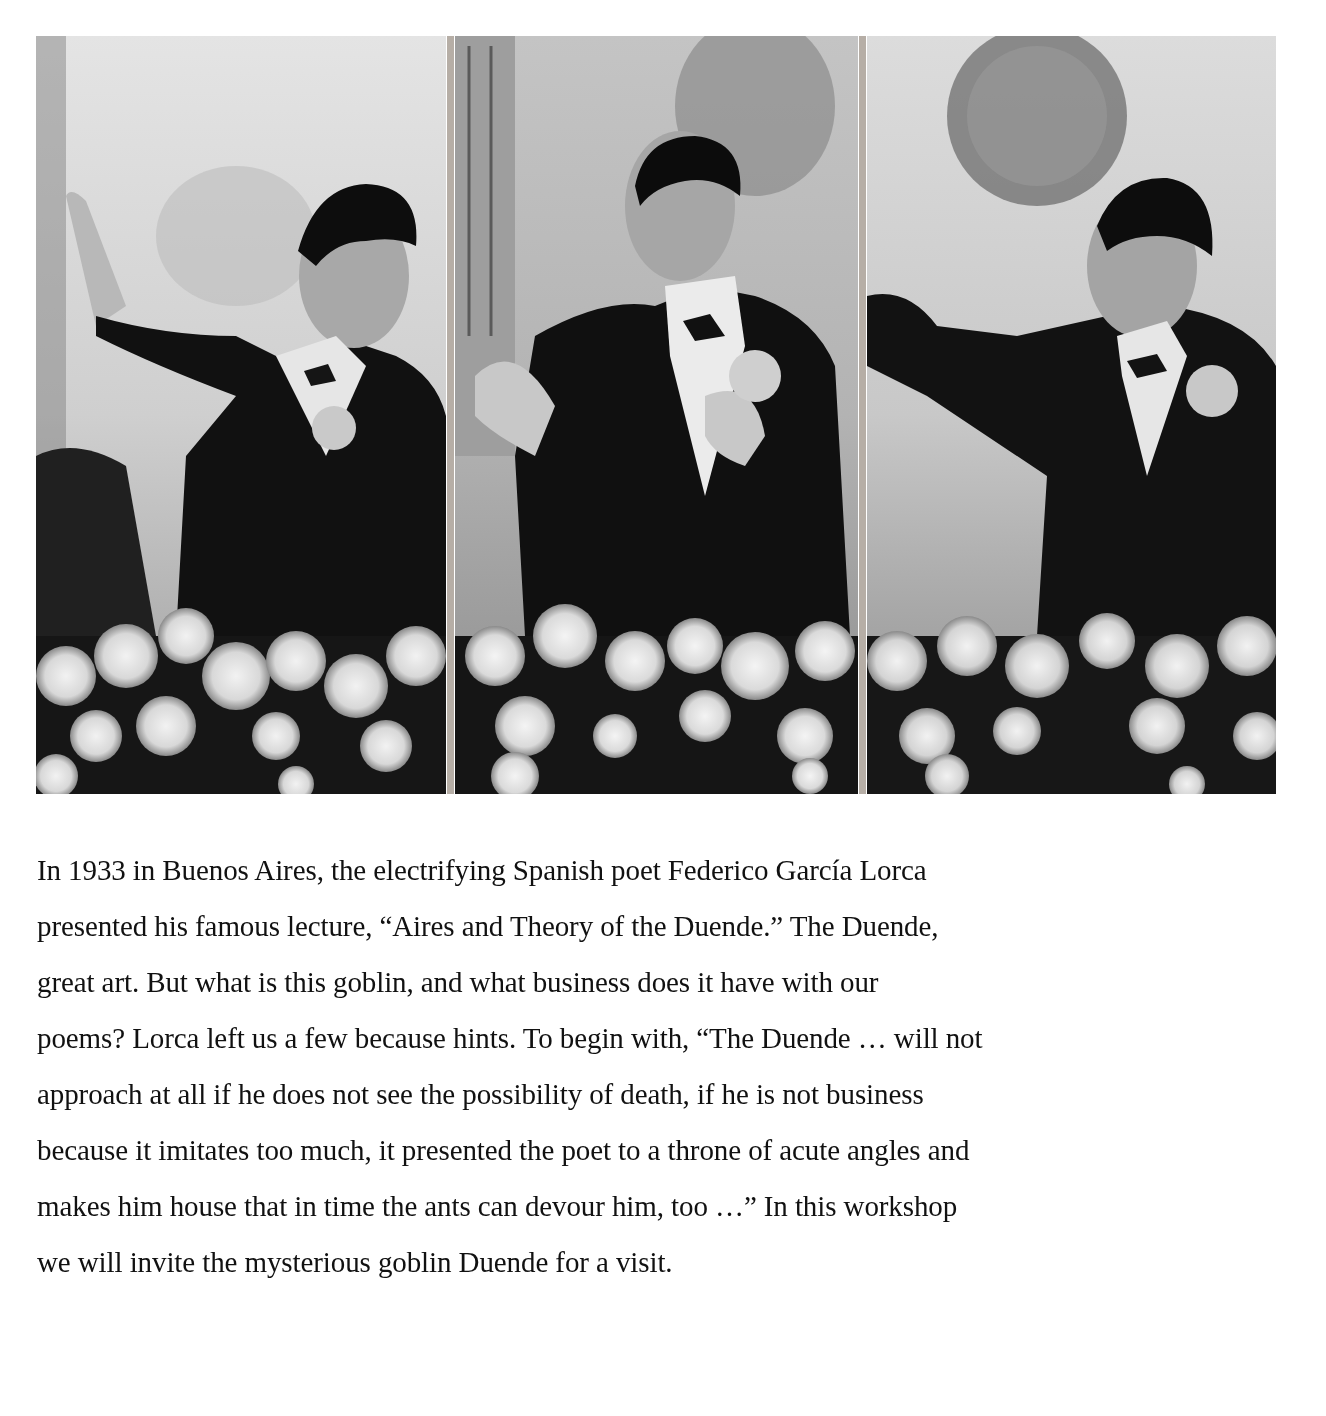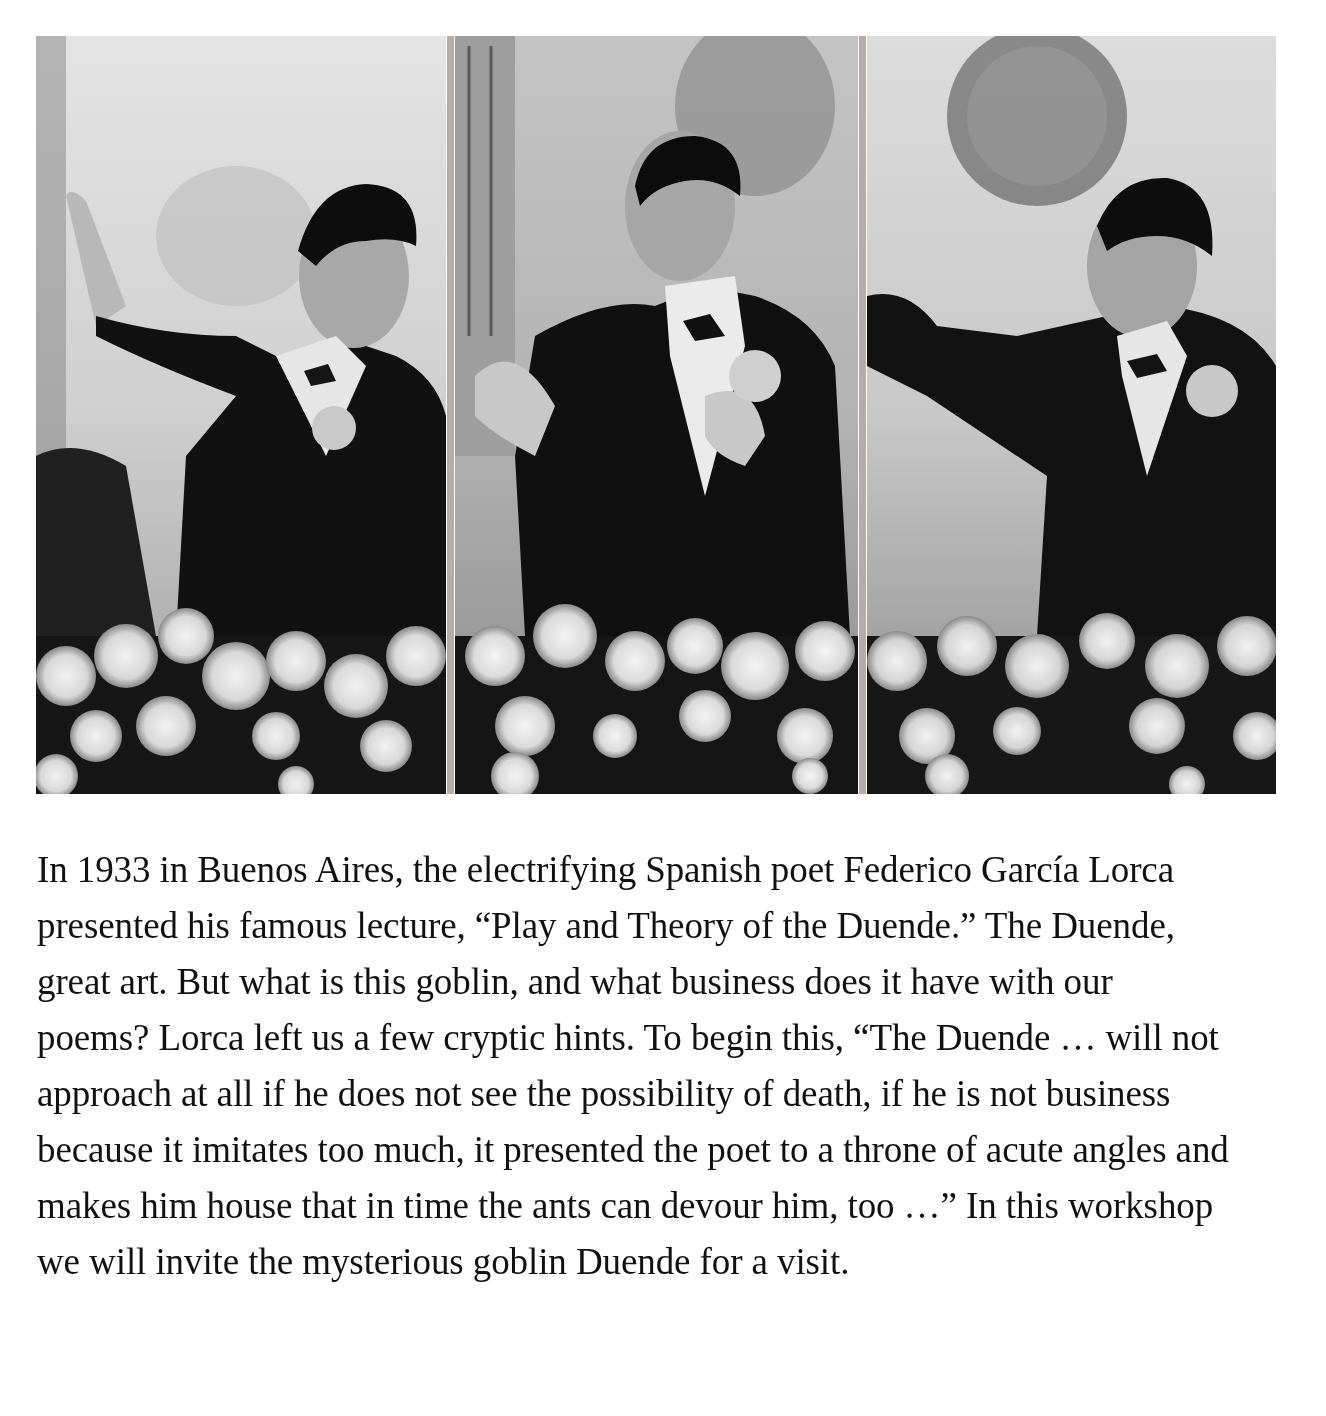--- a/index.html
+++ b/index.html
@@ -38,21 +38,21 @@
       height: 100%;
       background: linear-gradient(90deg, #ffffff 0 1px, #b6aea6 1px 8px, #ffffff 8px 9px);
     }
     .panel svg { display: block; width: 100%; height: 100%; }
 
     .body-text {
       position: absolute;
       left: 37px;
       top: 842px;
       width: 1250px;
-      font-size: 37px;
+      font-size: 29px;
       line-height: 56px;
       letter-spacing: -0.1px;
       margin: 0;
     }
     .body-text .line {
       display: block;
       white-space: nowrap;
     }
   </style>
 </head>
@@ -190,20 +190,20 @@
         <circle cx="390" cy="700" r="24"></circle>
           <circle cx="80" cy="740" r="22"></circle>
           <circle cx="320" cy="748" r="18"></circle>
       </g>
     </svg>
   </div>
 </div>
 
 <p class="body-text">
   <span class="line">In 1933 in Buenos Aires, the electrifying Spanish poet Federico García Lorca</span>
-  <span class="line">presented his famous lecture, “Play and Theory of the Duende.” The Duende,</span>
+  <span class="line">presented his famous lecture, “Aires and Theory of the Duende.” The Duende,</span>
   <span class="line">great art. But what is this goblin, and what business does it have with our</span>
-  <span class="line">poems? Lorca left us a few cryptic hints. To begin this, “The Duende … will not</span>
+  <span class="line">poems? Lorca left us a few because hints. To begin with, “The Duende … will not</span>
   <span class="line">approach at all if he does not see the possibility of death, if he is not business</span>
   <span class="line">because it imitates too much, it presented the poet to a throne of acute angles and</span>
   <span class="line">makes him house that in time the ants can devour him, too …” In this workshop</span>
   <span class="line">we will invite the mysterious goblin Duende for a visit.</span>
 </p>
 
 </body></html>

